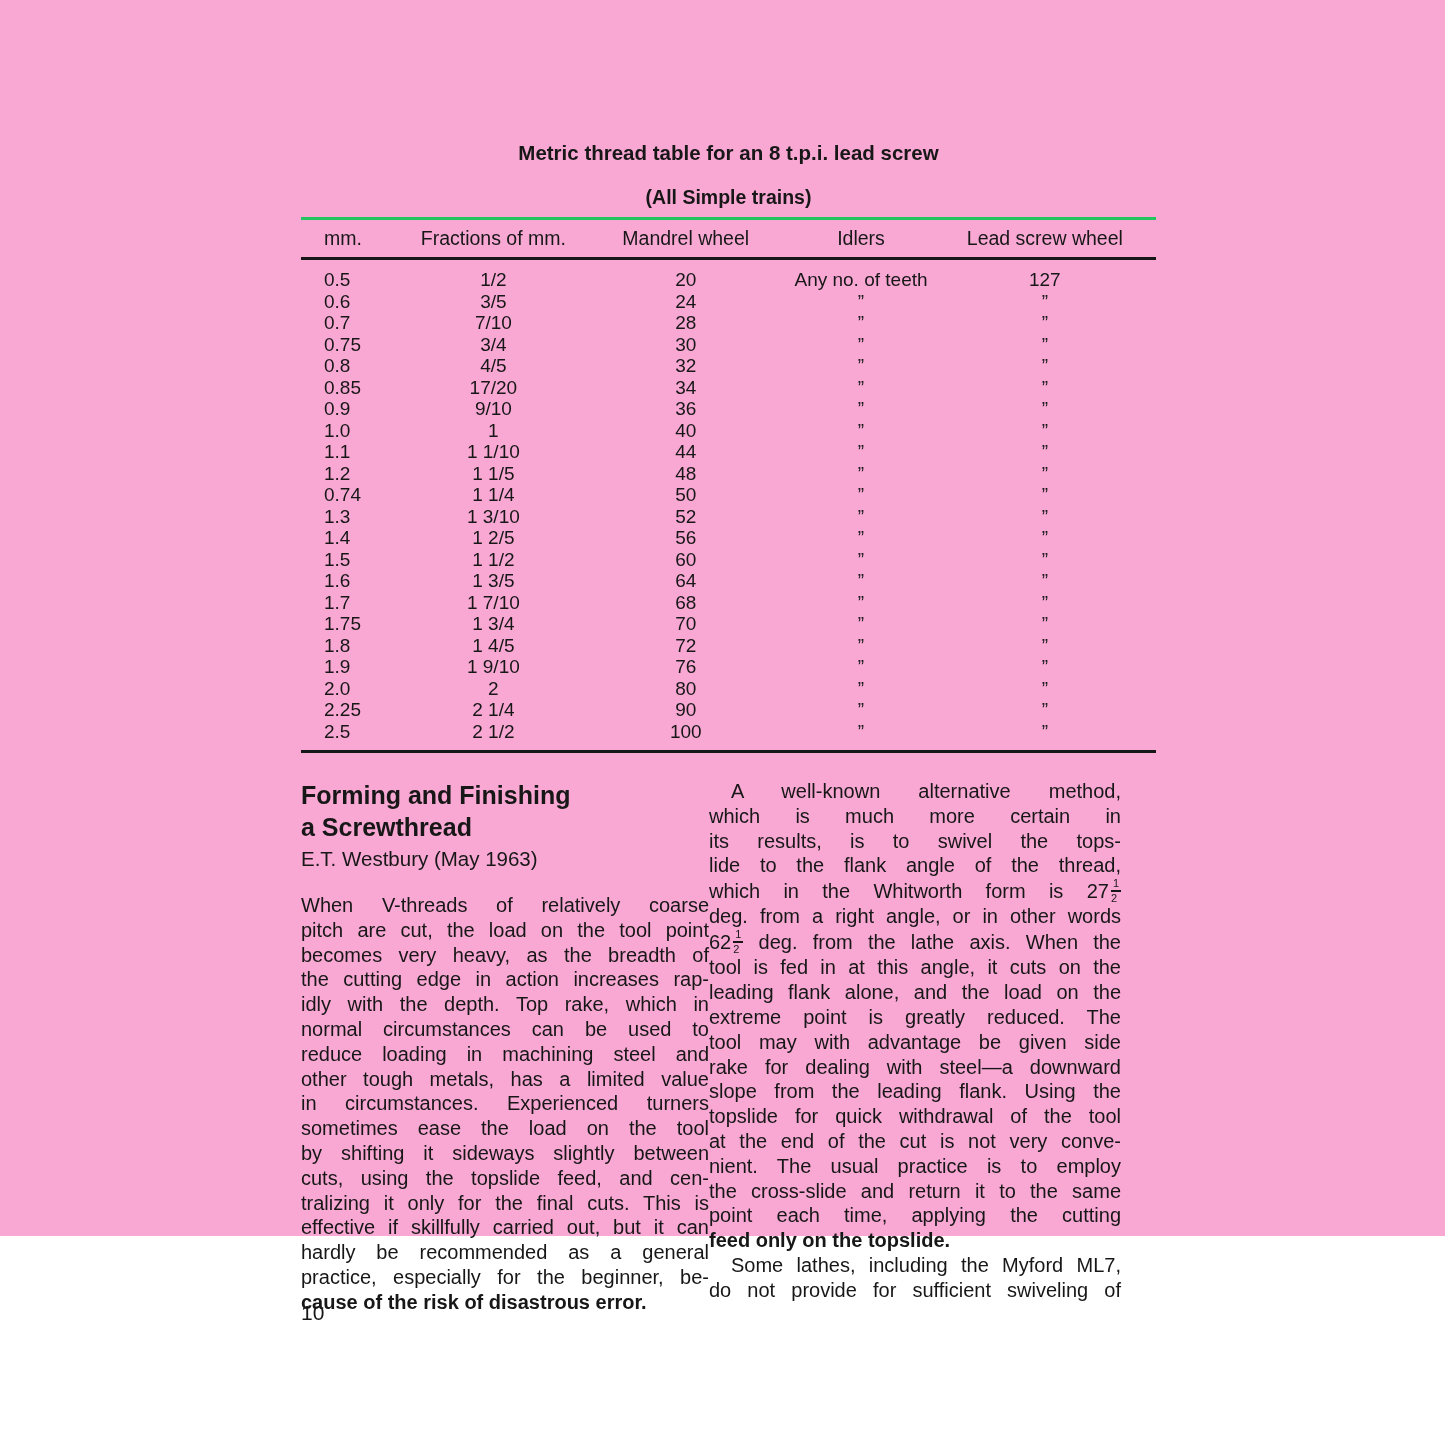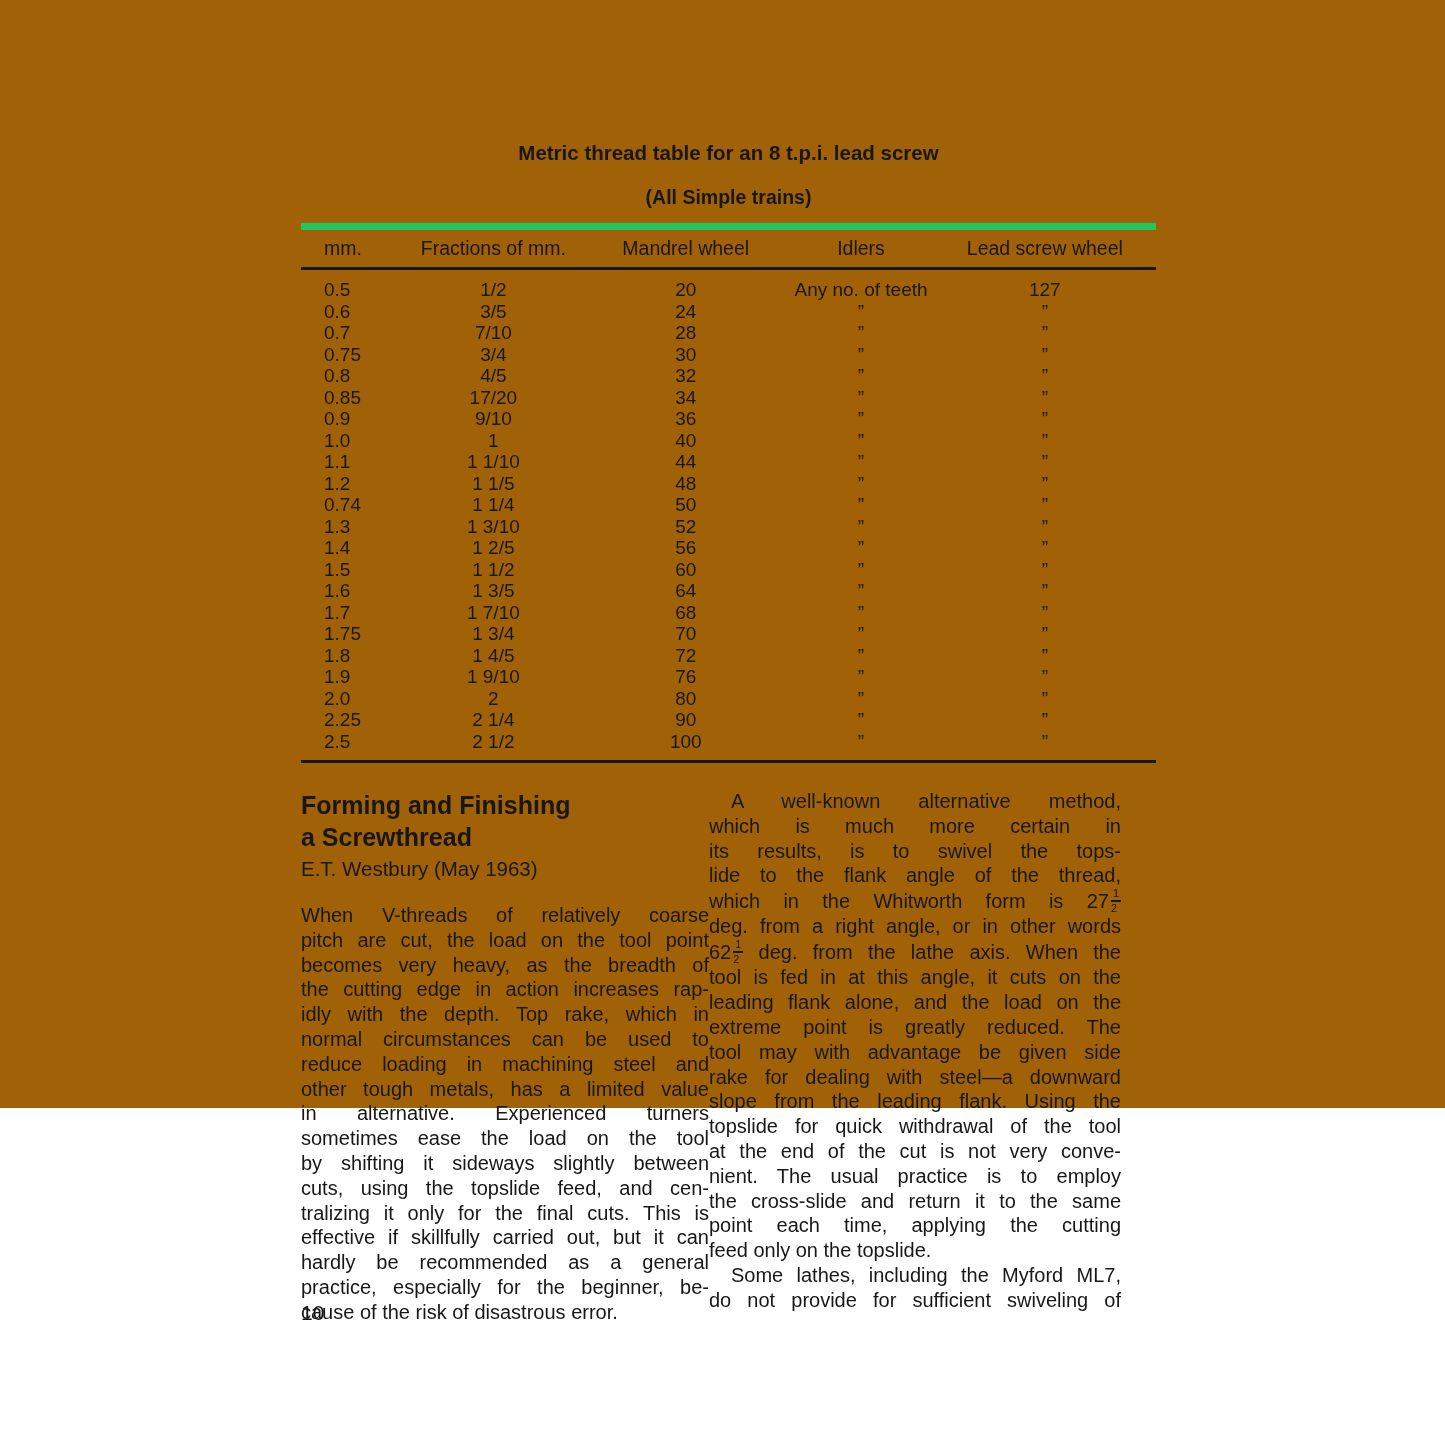--- a/index.html
+++ b/index.html
@@ -4,22 +4,22 @@
 <style>
   html, body { margin: 0; padding: 0; }
   body {
     width: 1445px; height: 1445px;
     background: #ffffff;
     overflow: hidden;
     font-family: "Liberation Sans", "DejaVu Sans", sans-serif;
   }
   .page {
     position: relative;
-    width: 1445px; height: 1108px;
-    background: #a16207;
+    width: 1445px; height: 1236px;
+    background: #f9a8d4;
     color: #171717;
   }
   .content {
     position: absolute;
     left: 301px; top: 0;
     width: 855px;
   }
   .table-title {
     padding-top: 140px;
     text-align: center;
@@ -30,22 +30,22 @@
   .table-subtitle {
     margin-top: 20px;
     text-align: center;
     font-size: 19.5px;
     line-height: 24px;
     font-weight: 700;
   }
   table.thread {
     width: 100%;
     border-collapse: collapse;
-    margin-top: 14px;
-    border-top: 7px solid #22c55e;
+    margin-top: 8px;
+    border-top: 3px solid #22c55e;
     border-bottom: 3px solid #171717;
   }
   .thread th {
     font-weight: 400;
     font-size: 19.5px;
     line-height: 23px;
     padding: 7px 0 7px;
     border-bottom: 3px solid #171717;
     text-align: center;
   }
@@ -78,21 +78,21 @@
     line-height: 27px;
   }
   .para { margin: 0; }
   .col-left .para { margin-top: 21px; }
   .jline {
     font-size: 20px;
     line-height: 24.8px;
     text-align: justify;
     text-align-last: justify;
   }
-  .jline.last { text-align-last: left; }
+  .jline.last { text-align-last: left; font-weight: bold; }
   .jline.indent { text-indent: 22px; }
 
   .frac {
     display: inline-block;
     vertical-align: -0.33em;
     text-align: center;
     line-height: 1;
     font-size: 11px;
     margin-left: 2px;
   }
@@ -292,21 +292,21 @@
         <div>
             <div class="para">
               <div class="jline">When V-threads of relatively coarse</div>
               <div class="jline">pitch are cut, the load on the tool point</div>
               <div class="jline">becomes very heavy, as the breadth of</div>
               <div class="jline">the cutting edge in action increases rap-</div>
               <div class="jline">idly with the depth. Top rake, which in</div>
               <div class="jline">normal circumstances can be used to</div>
               <div class="jline">reduce loading in machining steel and</div>
               <div class="jline">other tough metals, has a limited value</div>
-              <div class="jline">in alternative. Experienced turners</div>
+              <div class="jline">in circumstances. Experienced turners</div>
               <div class="jline">sometimes ease the load on the tool</div>
               <div class="jline">by shifting it sideways slightly between</div>
               <div class="jline">cuts, using the topslide feed, and cen-</div>
               <div class="jline">tralizing it only for the final cuts. This is</div>
               <div class="jline">effective if skillfully carried out, but it can</div>
               <div class="jline">hardly be recommended as a general</div>
               <div class="jline">practice, especially for the beginner, be-</div>
               <div class="jline last">cause of the risk of disastrous error.</div>
             </div>
           </div>

